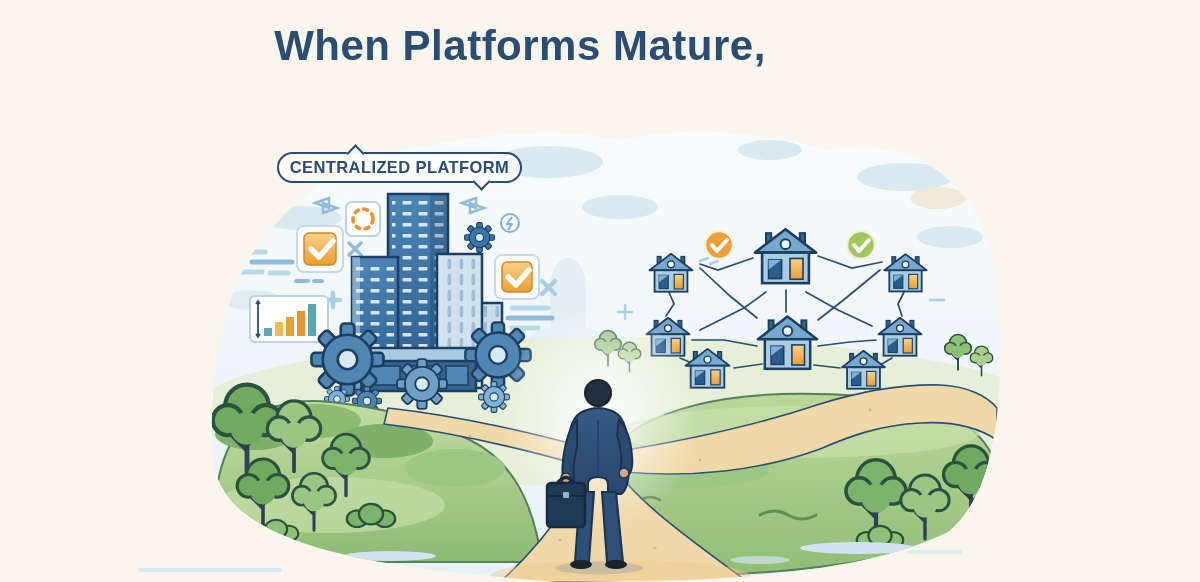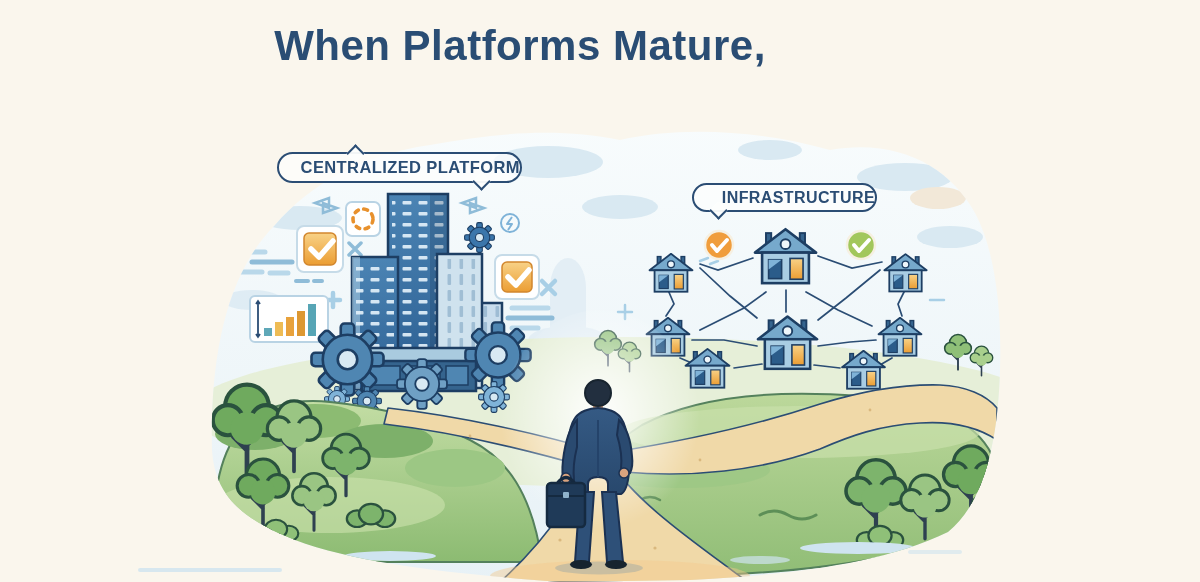--- a/index.html
+++ b/index.html
@@ -2,21 +2,21 @@
 <html><head>
 <meta charset="utf-8">
 <style>
   html,body{margin:0;padding:0;}
   body{width:1200px;height:582px;background:#faf6ed;font-family:"Liberation Sans",sans-serif;overflow:hidden;}
   .stage{position:relative;width:1040px;height:582px;}
   .stage svg.scene{position:absolute;left:0;top:0;}
   .title{position:absolute;left:0;top:20px;width:100%;text-align:center;
          font-size:42px;font-weight:bold;color:#2a4d74;line-height:1.22;letter-spacing:0.5px;}
   .pill{position:absolute;box-sizing:border-box;border:2.5px solid #2b4d74;border-radius:17px;
-        background:rgba(253,254,253,0.72);display:flex;align-items:center;justify-content:flex-end;
+        background:rgba(253,254,253,0.72);display:flex;align-items:center;justify-content:center;
         color:#2b4d74;font-weight:bold;}
   .pill-left{left:277px;top:152px;width:245px;height:31px;font-size:16.5px;letter-spacing:0.4px;}
   .pill-right{left:692px;top:183px;width:185px;height:29px;font-size:16px;letter-spacing:0.4px;}
   .tail{position:absolute;width:11px;height:11px;background:rgba(253,254,253,0.95);}
   .tail-up{top:-7px;left:70px;border-left:2.5px solid #2b4d74;border-top:2.5px solid #2b4d74;transform:rotate(45deg);}
   .tail-down{bottom:-7px;left:196px;border-right:2.5px solid #2b4d74;border-bottom:2.5px solid #2b4d74;transform:rotate(45deg);}
   .tail-down-r{bottom:-7px;left:18px;border-right:2.5px solid #2b4d74;border-bottom:2.5px solid #2b4d74;transform:rotate(45deg);}
 </style>
 </head>
 <body>
@@ -344,18 +344,14 @@
 
 <div class="title">
   <div>When Platforms Mature,</div>
 </div>
 
 <div class="pill pill-left">
   <span>CENTRALIZED PLATFORM</span>
   <i class="tail tail-up"></i>
   <i class="tail tail-down"></i>
 </div>
-<div class="pill pill-right">
-  <span>INFRASTRUCTURE</span>
-  <i class="tail tail-down-r"></i>
+
 </div>
 
-</div>
-
 </body></html>

